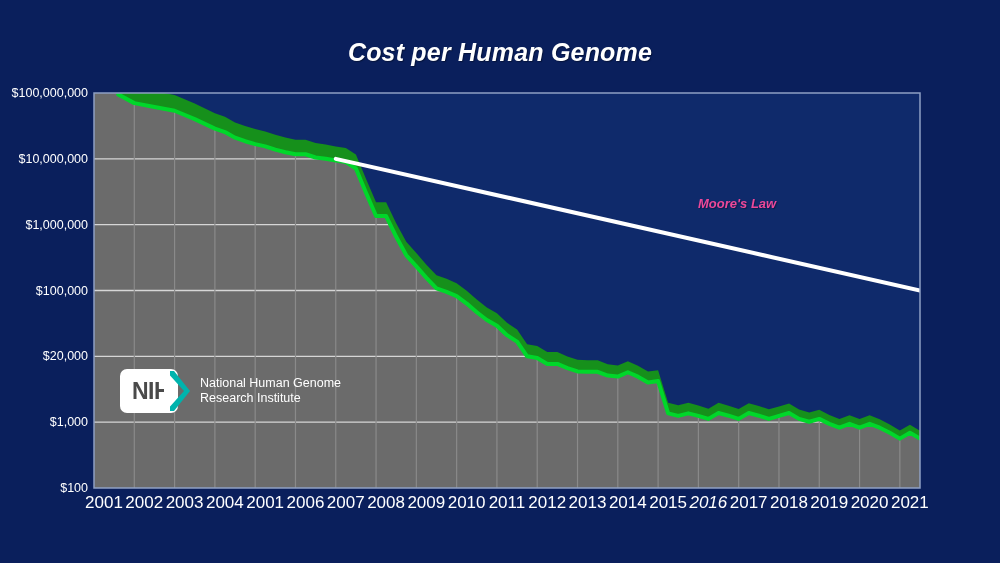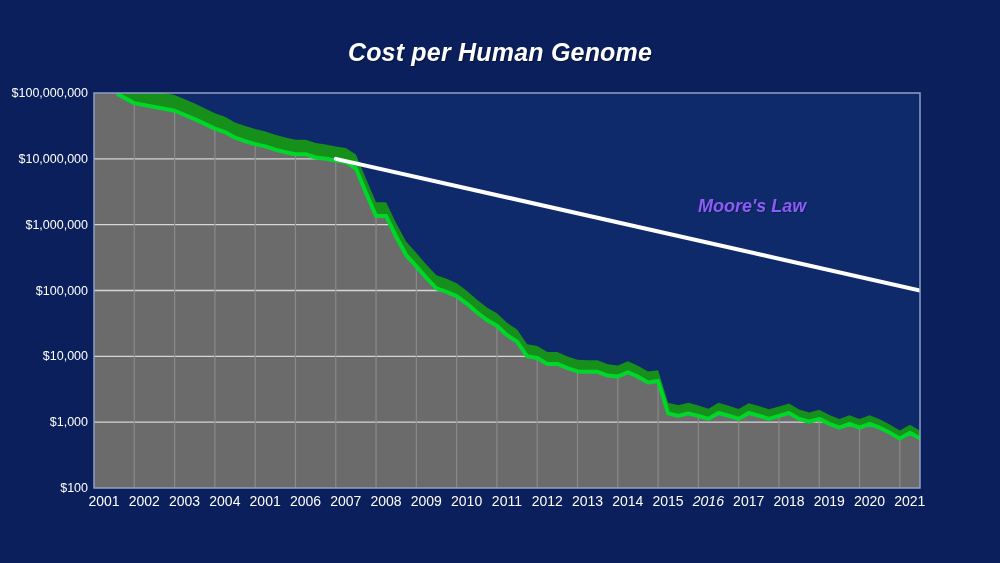--- a/index.html
+++ b/index.html
@@ -47,36 +47,36 @@
     position: absolute;
     left: 0;
     top: 0;
     width: 88px;
     height: 563px;
   }
   .x-tick-label {
     position: absolute;
     top: 493px;
     color: #ffffff;
-    font-size: 14px;
+    font-size: 17px;
     text-align: center;
     white-space: nowrap;
     transform: translateX(-50%);
   }
   #plot-svg {
     position: absolute;
     left: 0;
     top: 0;
   }
   #moores-law-label {
     position: absolute;
     left: 698px;
     top: 196px;
-    color: #8b5cf6;
-    font-size: 18px;
+    color: #ec4899;
+    font-size: 13px;
     font-weight: bold;
     font-style: italic;
     white-space: nowrap;
     text-shadow: 1px 1px 1px rgba(0,0,0,0.3);
   }
   #nih-logo {
     position: absolute;
     left: 120px;
     top: 369px;
     display: flex;
@@ -188,21 +188,21 @@
     <rect x="94" y="93" width="826" height="395" fill="none" stroke="#8fa0c4" stroke-width="1.5"></rect>
   </svg>
 
   <div id="moores-law-label">Moore's Law</div>
 
   <div id="y-axis-labels">
       <div class="y-tick-label" style="top: 93px;">$100,000,000</div>
       <div class="y-tick-label" style="top: 158.833px;">$10,000,000</div>
       <div class="y-tick-label" style="top: 224.667px;">$1,000,000</div>
       <div class="y-tick-label" style="top: 290.5px;">$100,000</div>
-      <div class="y-tick-label" style="top: 356.333px;">$10,000</div>
+      <div class="y-tick-label" style="top: 356.333px;">$20,000</div>
       <div class="y-tick-label" style="top: 422.167px;">$1,000</div>
       <div class="y-tick-label" style="top: 488px;">$100</div>
     </div>
   <div id="x-axis-labels">
       <div class="x-tick-label" style="left: 104px;">2001</div>
       <div class="x-tick-label" style="left: 144.293px;">2002</div>
       <div class="x-tick-label" style="left: 184.585px;">2003</div>
       <div class="x-tick-label" style="left: 224.878px;">2004</div>
       <div class="x-tick-label" style="left: 265.171px;">2001</div>
       <div class="x-tick-label" style="left: 305.463px;">2006</div>
@@ -216,15 +216,29 @@
       <div class="x-tick-label" style="left: 627.805px;">2014</div>
       <div class="x-tick-label" style="left: 668.098px;">2015</div>
       <div class="x-tick-label" style="left: 708.39px; font-style: italic;">2016</div>
       <div class="x-tick-label" style="left: 748.683px;">2017</div>
       <div class="x-tick-label" style="left: 788.976px;">2018</div>
       <div class="x-tick-label" style="left: 829.268px;">2019</div>
       <div class="x-tick-label" style="left: 869.561px;">2020</div>
       <div class="x-tick-label" style="left: 909.854px;">2021</div>
     </div>
 
+  <div id="nih-logo">
+    <div id="nih-mark">
+      <div id="nih-plate"></div>
+      <div id="nih-wordmark">NIH</div>
+      <svg id="nih-chevron" viewBox="0 0 27 44">
+        <path d="M2 2 L20 22 L2 42 L10 42 L26 22 L10 2 Z" fill="#00b3ad"></path>
+        <path d="M0 2 L0 42 L6 42 L6 2 Z" fill="#ffffff"></path>
+      </svg>
+    </div>
+    <div id="nih-text">
+      <div>National Human Genome</div>
+      <div>Research Institute</div>
+    </div>
+  </div>
 
 
 </div>
 
 </body></html>

